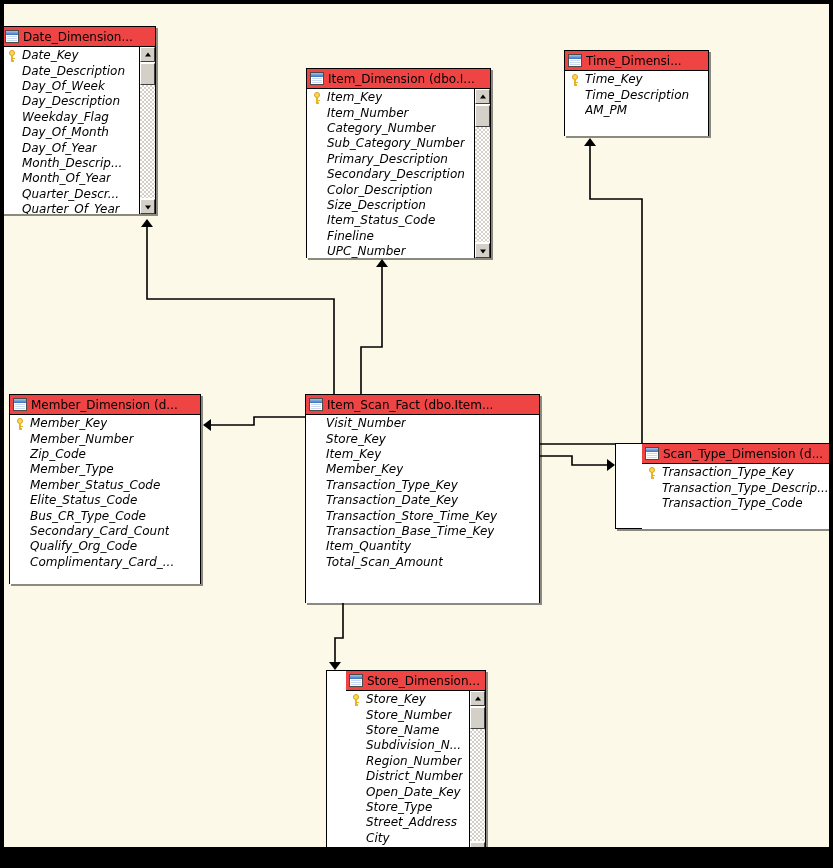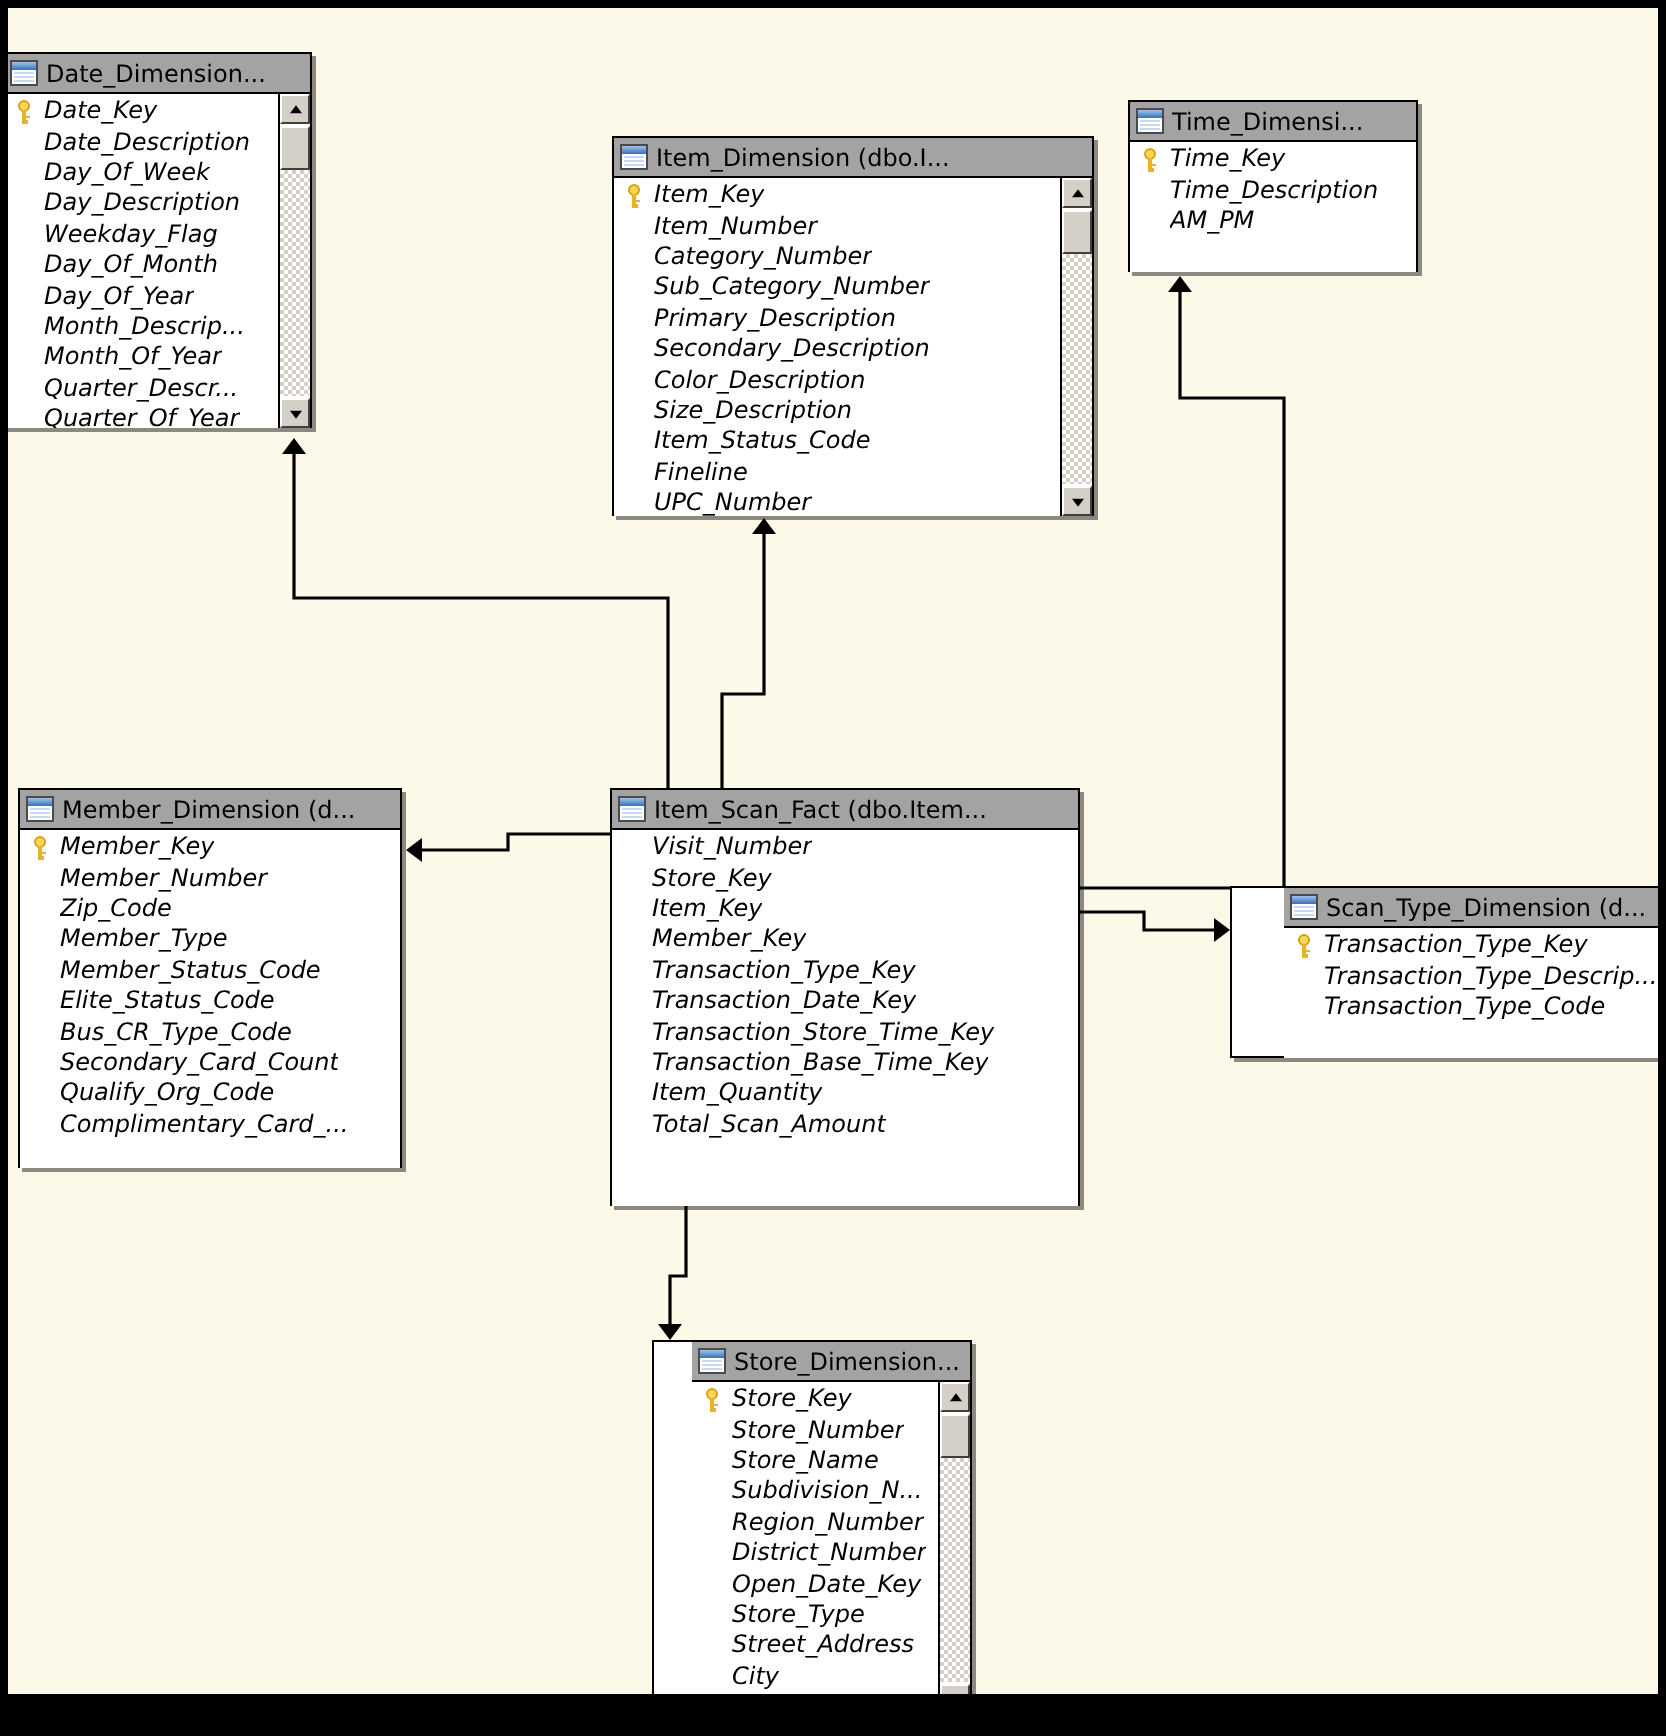--- a/index.html
+++ b/index.html
@@ -35,21 +35,21 @@
   .tbl {
     position: absolute;
     box-sizing: border-box;
     border: 1px solid #000;
     background: #ffffff;
     box-shadow: 2px 2px 0 rgba(0,0,0,0.45);
   }
   .tbl-head {
     box-sizing: border-box;
     height: 20px;
-    background: #a3a3a3;
+    background: #ef4444;
     border-bottom: 1px solid #000;
     display: flex;
     align-items: center;
     padding: 0 3px;
     overflow: hidden;
   }
   .tbl-title {
     font-size: 12px;
     color: #000;
     white-space: nowrap;
@@ -291,21 +291,21 @@
             <div class="sb-btn up">
               <span class="arr"></span>
             </div>
             <div class="sb-btn down">
               <span class="arr"></span>
             </div>
             <div class="sb-thumb" style="top: 16px; height: 22px;"></div>
           </div>
         </div>
       </div>
-      <div class="tbl" style="left: 302px; top: 64px; width: 241px; height: 190px;">
+      <div class="tbl" style="left: 302px; top: 64px; width: 185px; height: 190px;">
         <div class="tbl-head">
           <span class="tbl-icon"></span>
           <span class="tbl-title">Item_Dimension (dbo.I...</span>
         </div>
         <div class="tbl-body" style="height: 169px;">
           <ul class="col-list" style="padding-right: 17px;">
             <li class="col">
               <span class="col-keyslot">
                 <span class="key-icon">
                   <span class="kring"></span>

